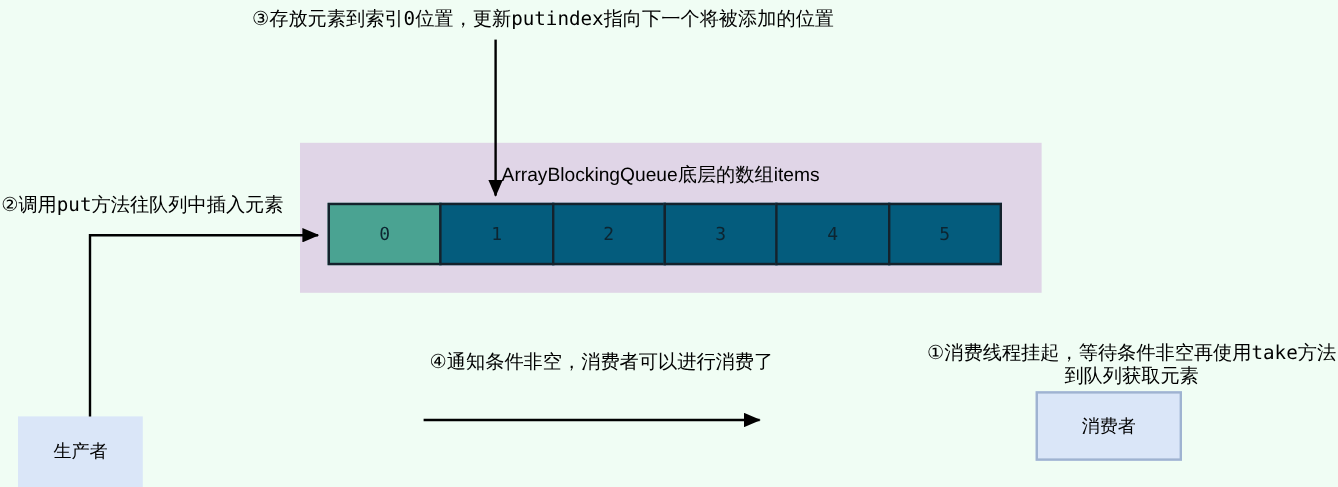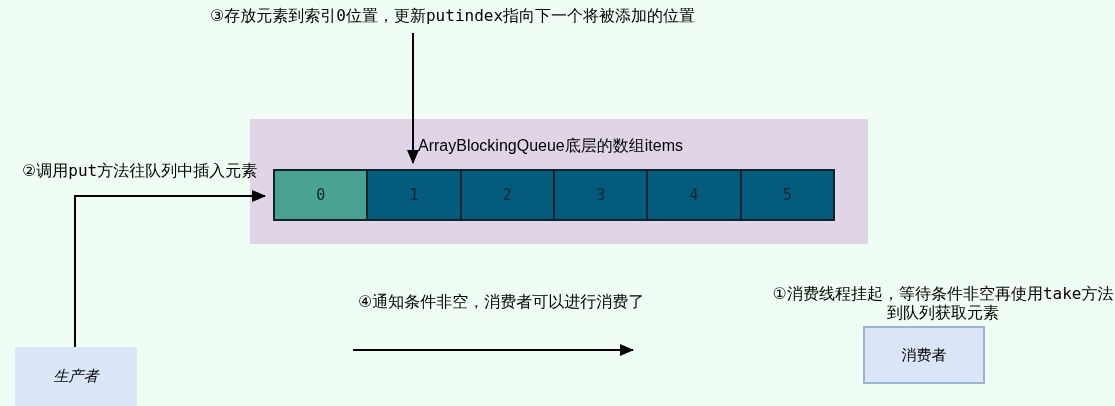--- a/index.html
+++ b/index.html
@@ -17,21 +17,21 @@
   }
   .annotation {
     position: absolute;
     font-size: 16px;
     line-height: 19px;
     white-space: nowrap;
     font-family: "DejaVu Sans Mono", "DejaVu Sans", sans-serif;
     z-index: 2;
   }
   .annotation--step3 { left: 210px; top: 6px; }
-  .annotation--step2 { left: 22px;  top: 161px; }
+  .annotation--step2 { left: 1px;  top: 161px; }
   .annotation--step4 { left: 358px; top: 292px; }
   .annotation--step1 {
     left: 772px; top: 284px; width: 342px;
     text-align: center; white-space: normal;
   }
   .queue-panel {
     position: absolute;
     left: 250px; top: 119px;
     width: 618px; height: 125px;
     background: var(--queue-panel, #e0d5e7);
@@ -68,21 +68,21 @@
   .cell--filled { background: var(--cell-filled, #4aa392); }
   .node {
     position: absolute;
     display: flex;
     align-items: center;
     justify-content: center;
     font-size: 15px;
     background: var(--node-fill, #dae6f8);
     z-index: 2;
   }
-  .node--producer { left: 15px;  top: 347px; width: 122px; height: 59px; font-style: italic; }
+  .node--producer { left: 15px;  top: 347px; width: 104px; height: 59px; }
   .node--consumer {
     left: 863px; top: 326px; width: 122px; height: 58px;
     border: 2px solid var(--consumer-border, #9fb3d1);
     box-sizing: border-box;
   }
   .arrow-layer {
     position: absolute;
     left: 0; top: 0;
     width: 1115px; height: 406px;
     z-index: 3;

